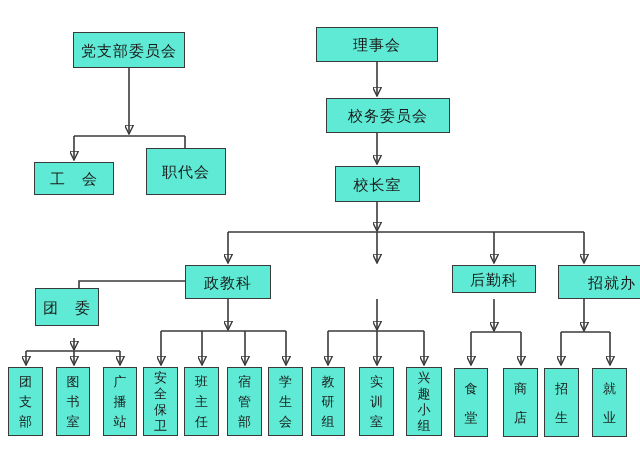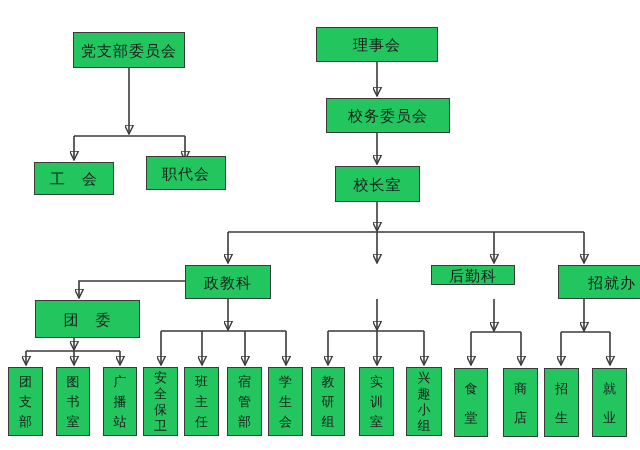--- a/index.html
+++ b/index.html
@@ -17,21 +17,21 @@
     width: 640px; height: 450px;
   }
   .wires path {
     stroke: #3a3a3a;
     stroke-width: 1.6;
     fill: none;
   }
   .node {
     position: absolute;
     box-sizing: border-box;
-    background: #22c55e;
+    background: #5eead4;
     border: 1.5px solid #3a3a3a;
     color: #1a1a1a;
     display: flex;
     align-items: center;
     justify-content: center;
     text-align: center;
   }
   .h { font-size: 15px; letter-spacing: 1px; line-height: 1; }
   .v { font-size: 13px; white-space: pre-line; letter-spacing: 0; }
   .v2 { line-height: 29px; }
@@ -94,30 +94,30 @@
     <path d="M584,299 L584,331" marker-end="url(#arw)"></path>
     <path d="M561,332 L610,332"></path>
     <path d="M561,332 L561,365" marker-end="url(#arw)"></path>
     <path d="M610,332 L610,365" marker-end="url(#arw)"></path>
   </svg>
 
   <div class="node h" style="left:73px;top:32px;width:112px;height:36px">党支部委员会</div>
   <div class="node h" style="left:34px;top:162px;width:80px;height:33px">工　会</div>
 
   <div class="node h" style="left:316px;top:27px;width:122px;height:35px">理事会</div>
-  <div class="node h" style="left:146px;top:156px;width:80px;height:34px">职代会</div>
+  <div class="node h" style="left:146px;top:148px;width:80px;height:47px">职代会</div>
 
   <div class="node h" style="left:326px;top:98px;width:124px;height:35px">校务委员会</div>
   <div class="node h" style="left:185px;top:265px;width:86px;height:34px">政教科</div>
 
   <div class="node h" style="left:335px;top:166px;width:85px;height:36px">校长室</div>
-  <div class="node h" style="left:431px;top:265px;width:84px;height:20px">后勤科</div>
+  <div class="node h" style="left:452px;top:265px;width:84px;height:28px">后勤科</div>
   <div class="node h" style="left:558px;top:265px;width:108px;height:34px">招就办</div>
 
-  <div class="node h" style="left:35px;top:300px;width:105px;height:38px">团　委</div>
+  <div class="node h" style="left:35px;top:288px;width:64px;height:38px">团　委</div>
 
   <div class="node v v3" style="left:8px;top:367px;width:35px;height:69px">团
 支
 部</div>
   <div class="node v v3" style="left:56px;top:367px;width:34px;height:69px">图
 书
 室</div>
   <div class="node v v3" style="left:103px;top:367px;width:34px;height:69px">广
 播
 站</div>

